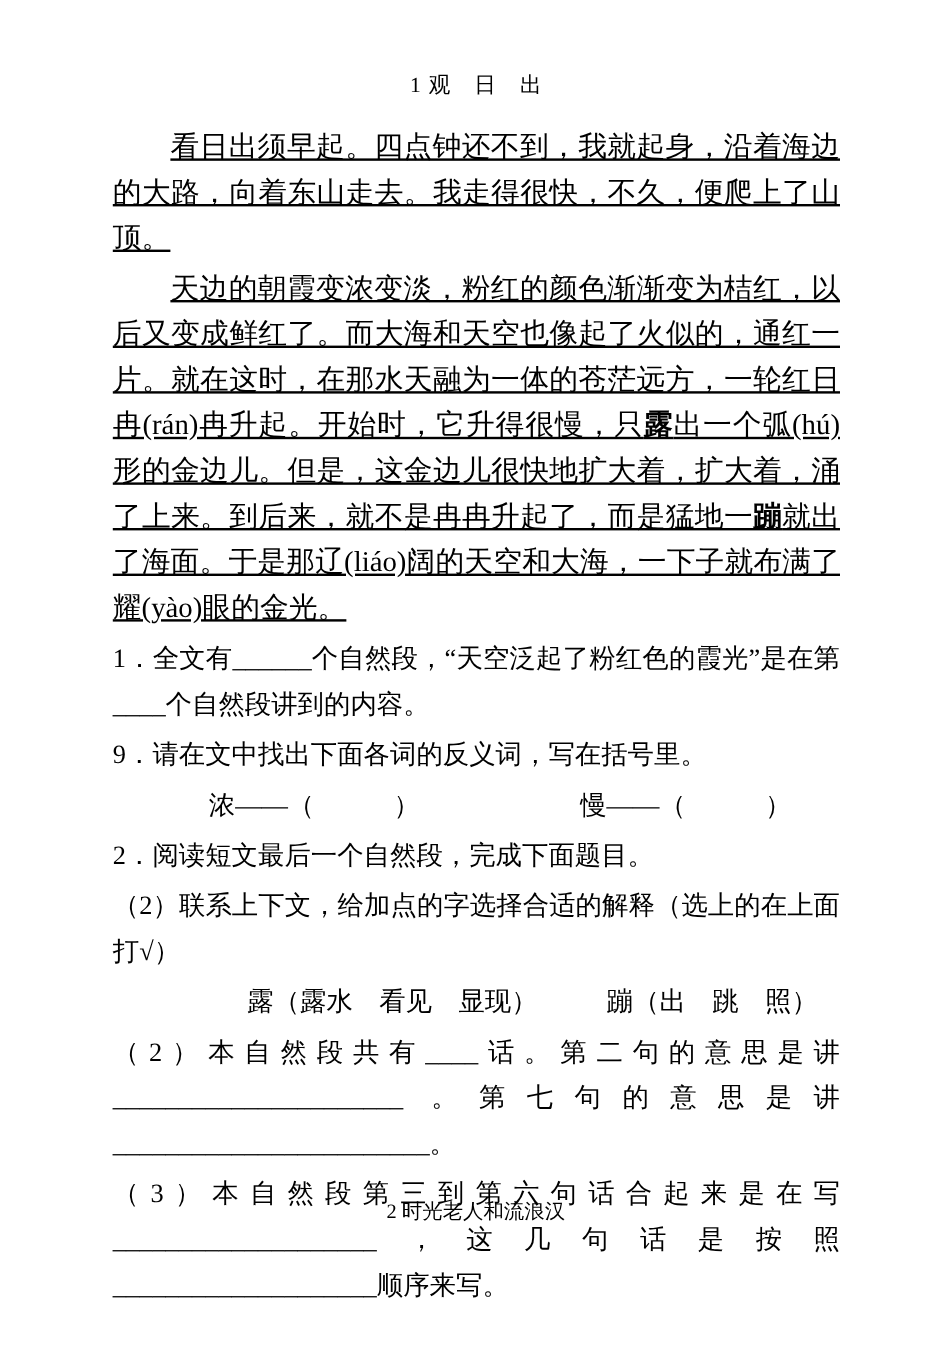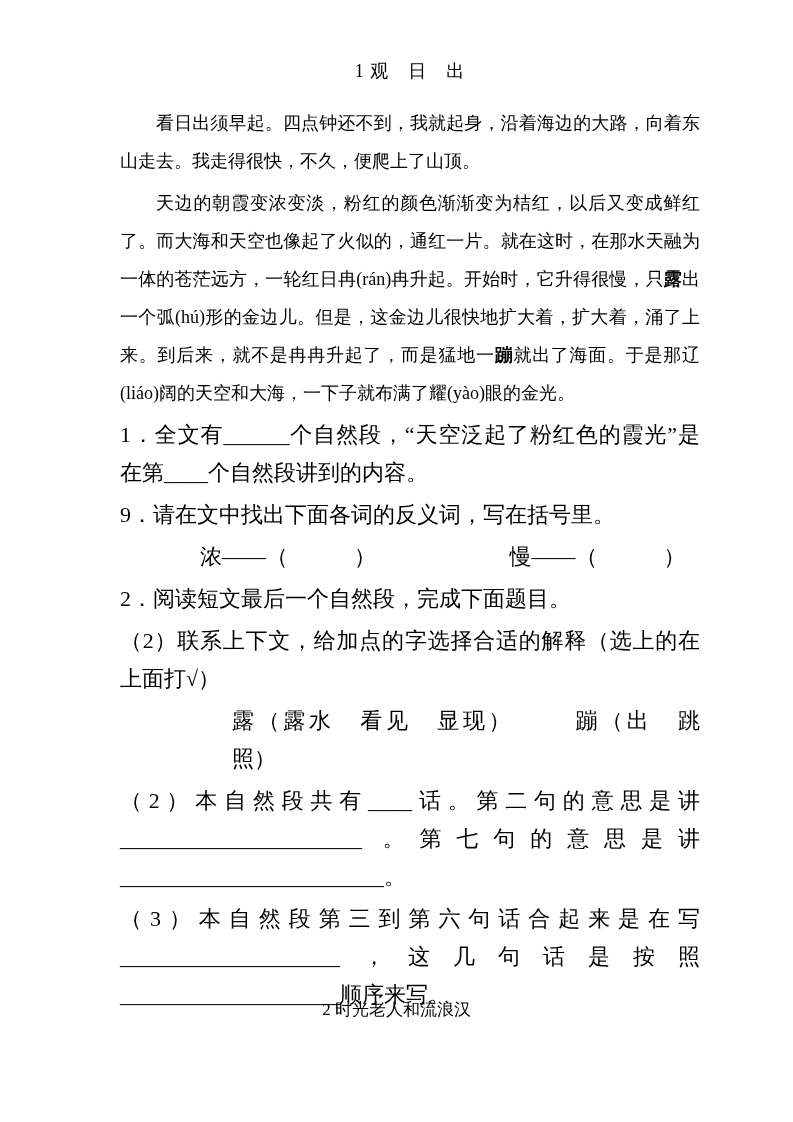--- a/index.html
+++ b/index.html
@@ -11,36 +11,37 @@
     width: 793px;
     height: 1122px;
     position: relative;
     font-family: "Liberation Serif", "DejaVu Serif", serif;
     color: #000000;
   }
   .page {
     box-sizing: border-box;
     width: 793px;
     height: 1122px;
-    padding: 56px 93px 40px 120px;
+    padding: 56px 93px 40px 94px;
   }
   .title {
     font-size: 18px;
     font-weight: normal;
     text-align: center;
     margin: 0 0 18px 0;
     line-height: 30px;
     letter-spacing: 1px;
   }
   .para {
-    font-size: 18px;
+    font-size: 24px;
     line-height: 38px;
     text-align: justify;
     text-indent: 2em;
     margin: 4px 0;
+    text-decoration: underline;
   }
   .q {
     font-size: 22px;
     line-height: 38px;
     text-align: justify;
     margin: 4px 0;
   }
   .bold {
     font-weight: bold;
   }

